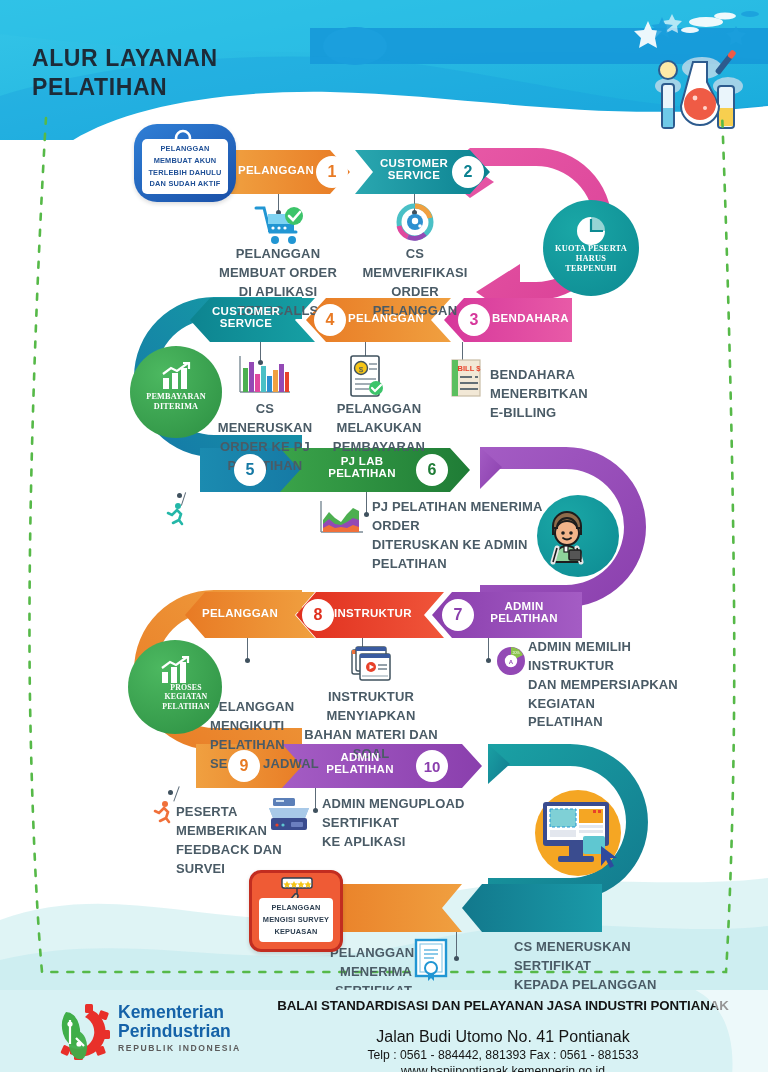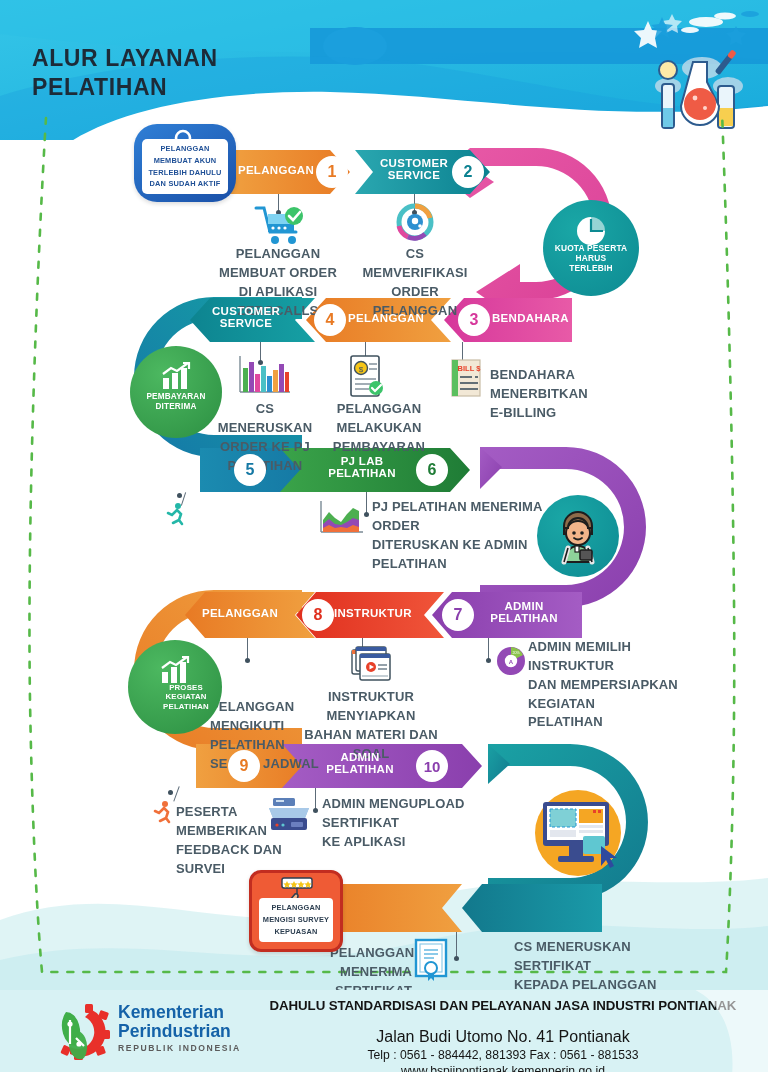--- a/index.html
+++ b/index.html
@@ -40,24 +40,25 @@
     text-shadow: 0 0 1px rgba(0,0,0,.08);
   }
   .numbadge {
     position: absolute; border-radius: 50%; background: #fff;
     display: flex; align-items: center; justify-content: center;
     font-weight: 800; z-index: 8;
     box-shadow: 0 0 0 0 rgba(0,0,0,0);
   }
   .circ {
     position: absolute; border-radius: 50%;
-    display: flex; flex-direction: column; align-items: center;
+    display: flex; flex-direction: column; 
     justify-content: center; color: #fff; z-index: 9;
     font-weight: 800; text-align: center; line-height: 1.18;
     letter-spacing: .2px;
+    font-family: Liberation Serif, serif;
   }
   .circ .ctxt { padding: 0 6px; }
   .cap {
     position: absolute; color: #4a5b66; font-weight: 700;
     font-size: 13px; line-height: 1.45; letter-spacing: .15px;
     text-transform: uppercase; z-index: 7;
   }
   .cap.ctr { text-align: center; }
   .cap.rgt { text-align: right; }
   .stem { position: absolute; background: #5c6b78; width: 1.4px; z-index: 6; }
@@ -233,21 +234,21 @@
   <div class="circ" style="left:543px;top:200px;width:96px;height:96px;background:radial-gradient(circle at 35% 30%,#1aa7a6,#0d8a92);font-size:8.4px;">
     <svg class="abs" style="left:33px;top:16px;" width="30" height="30" viewBox="0 0 30 30">
       <path d="M15,15 L15,1 A14,14 0 0 1 29,15 Z" fill="#ffffff" opacity=".55"></path>
       <path d="M15,15 L29,15 A14,14 0 0 1 15,29 Z" fill="#ffffff"></path>
       <path d="M15,15 L15,29 A14,14 0 1 1 15,1 Z" fill="#ffffff"></path>
       <path d="M15,3 L15,15 L27,15" fill="none" stroke="#0d8a92" stroke-width="2.2"></path>
     </svg>
     <div class="ctxt" style="margin-top:22px;">
       <div>KUOTA PESERTA</div>
       <div>HARUS</div>
-      <div>TERLEBIH</div>
+      <div>TERPENUHI</div>
     </div>
   </div>
 
   <div class="stem" style="left:278px;top:194px;height:18px;"></div>
   <div class="stemdot" style="left:276px;top:210px;"></div>
   <svg class="icn" style="left:248px;top:202px;" width="60" height="46" viewBox="0 0 60 46">
     <path d="M8,6 L16,6 L22,30 L48,30" fill="none" stroke="#2196d3" stroke-width="3" stroke-linecap="round"></path>
     <rect x="20" y="12" width="26" height="18" fill="#7fd3f2"></rect>
     <rect x="20" y="22" width="26" height="8" fill="#2196d3"></rect>
     <circle cx="25" cy="26" r="1.6" fill="#fff"></circle>
@@ -729,20 +730,20 @@
       <path d="M18,16 L18,40 M24,34 L32,42" stroke="#ffffff" stroke-width="2.2" fill="none"></path>
       <circle cx="18" cy="20" r="2.6" fill="#fff"></circle>
       <circle cx="27" cy="40" r="2.6" fill="#fff"></circle>
     </svg>
     <div class="kem-wrap" style="left:118px;top:14px;z-index:2;">
       <div class="kem-t1">Kementerian</div>
       <div class="kem-t2">Perindustrian</div>
       <div class="kem-t3">REPUBLIK INDONESIA</div>
     </div>
     <div class="foot-main">
-      <div class="foot-l1">DAHULU STANDARDISASI DAN PELAYANAN JASA INDUSTRI PONTIANAK</div>
+      <div class="foot-l1">BALAI STANDARDISASI DAN PELAYANAN JASA INDUSTRI PONTIANAK</div>
       <div class="foot-l2">Jalan Budi Utomo No. 41 Pontianak</div>
       <div class="foot-l3">Telp : 0561 - 884442, 881393 Fax : 0561 - 881533</div>
       <div class="foot-l4">www.bspjipontianak.kemenperin.go.id</div>
     </div>
   </div>
 
 </div>
 
 </body></html>

